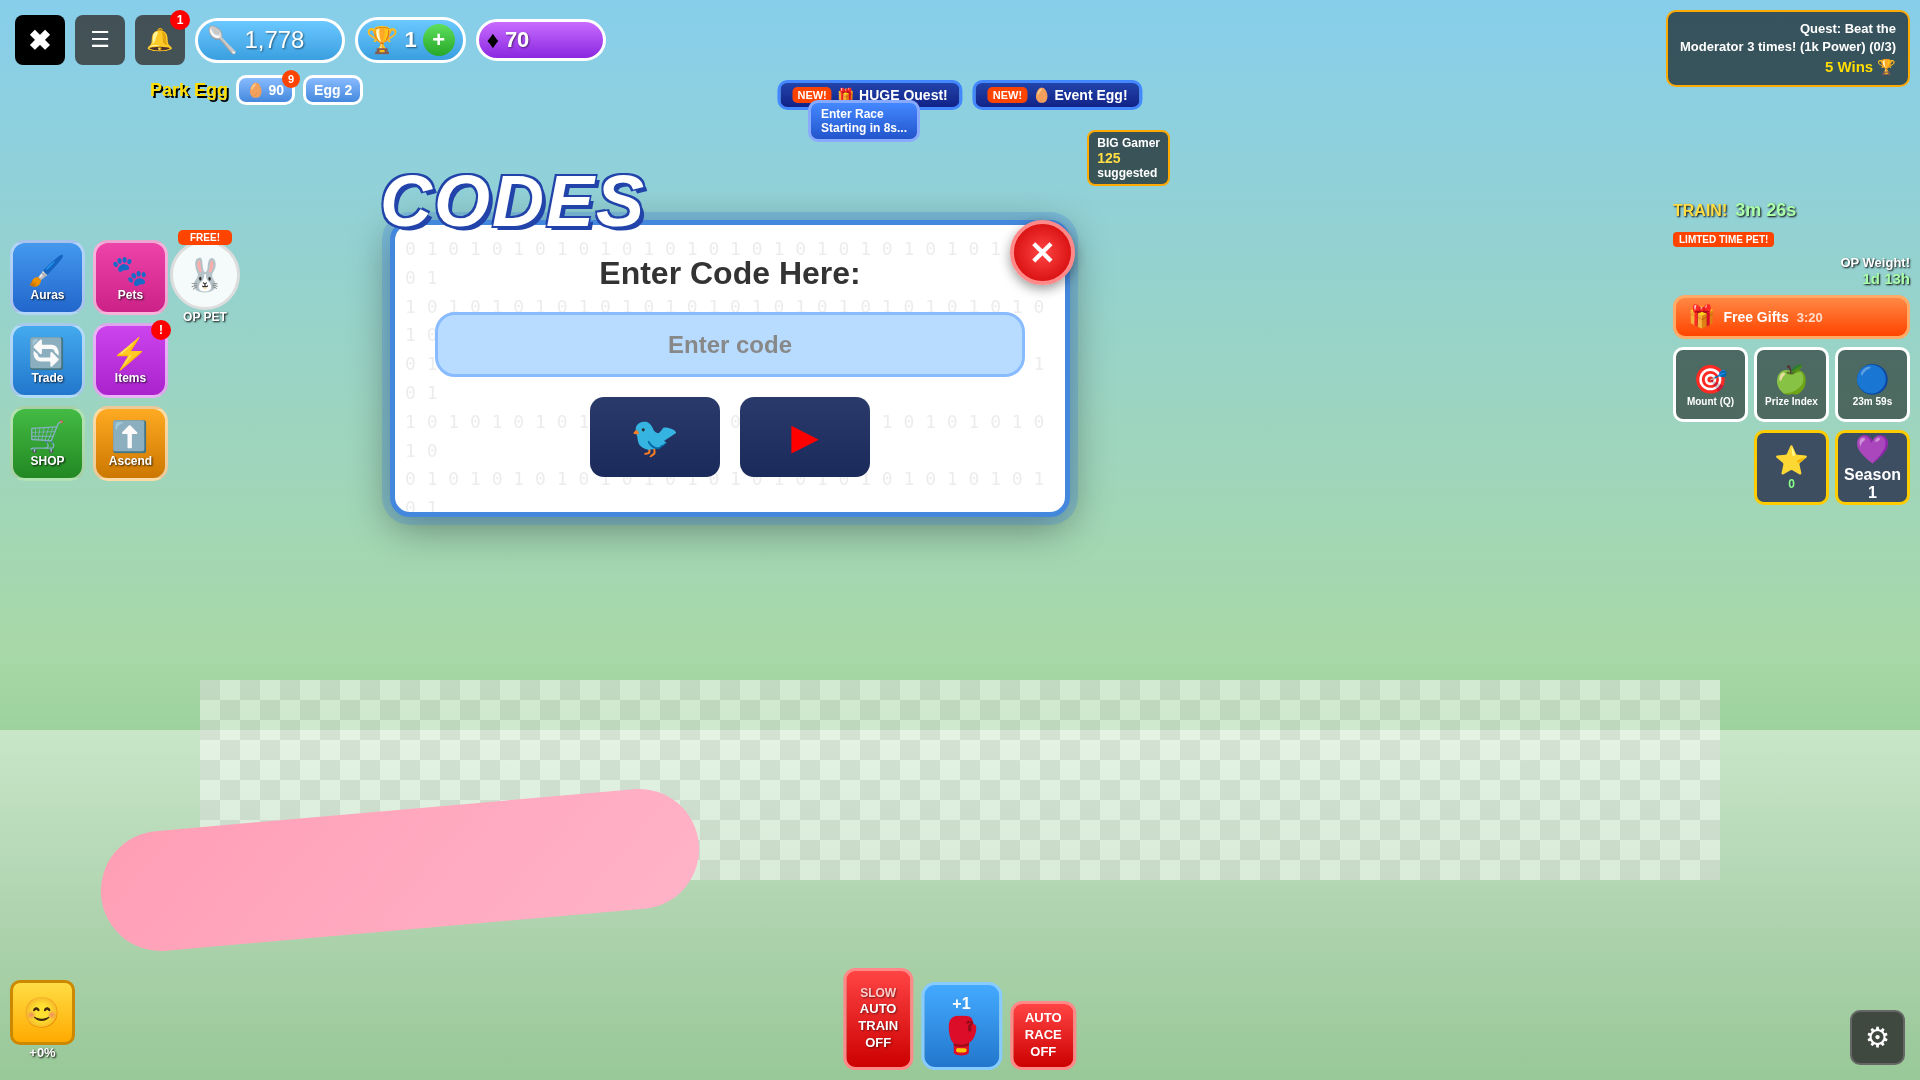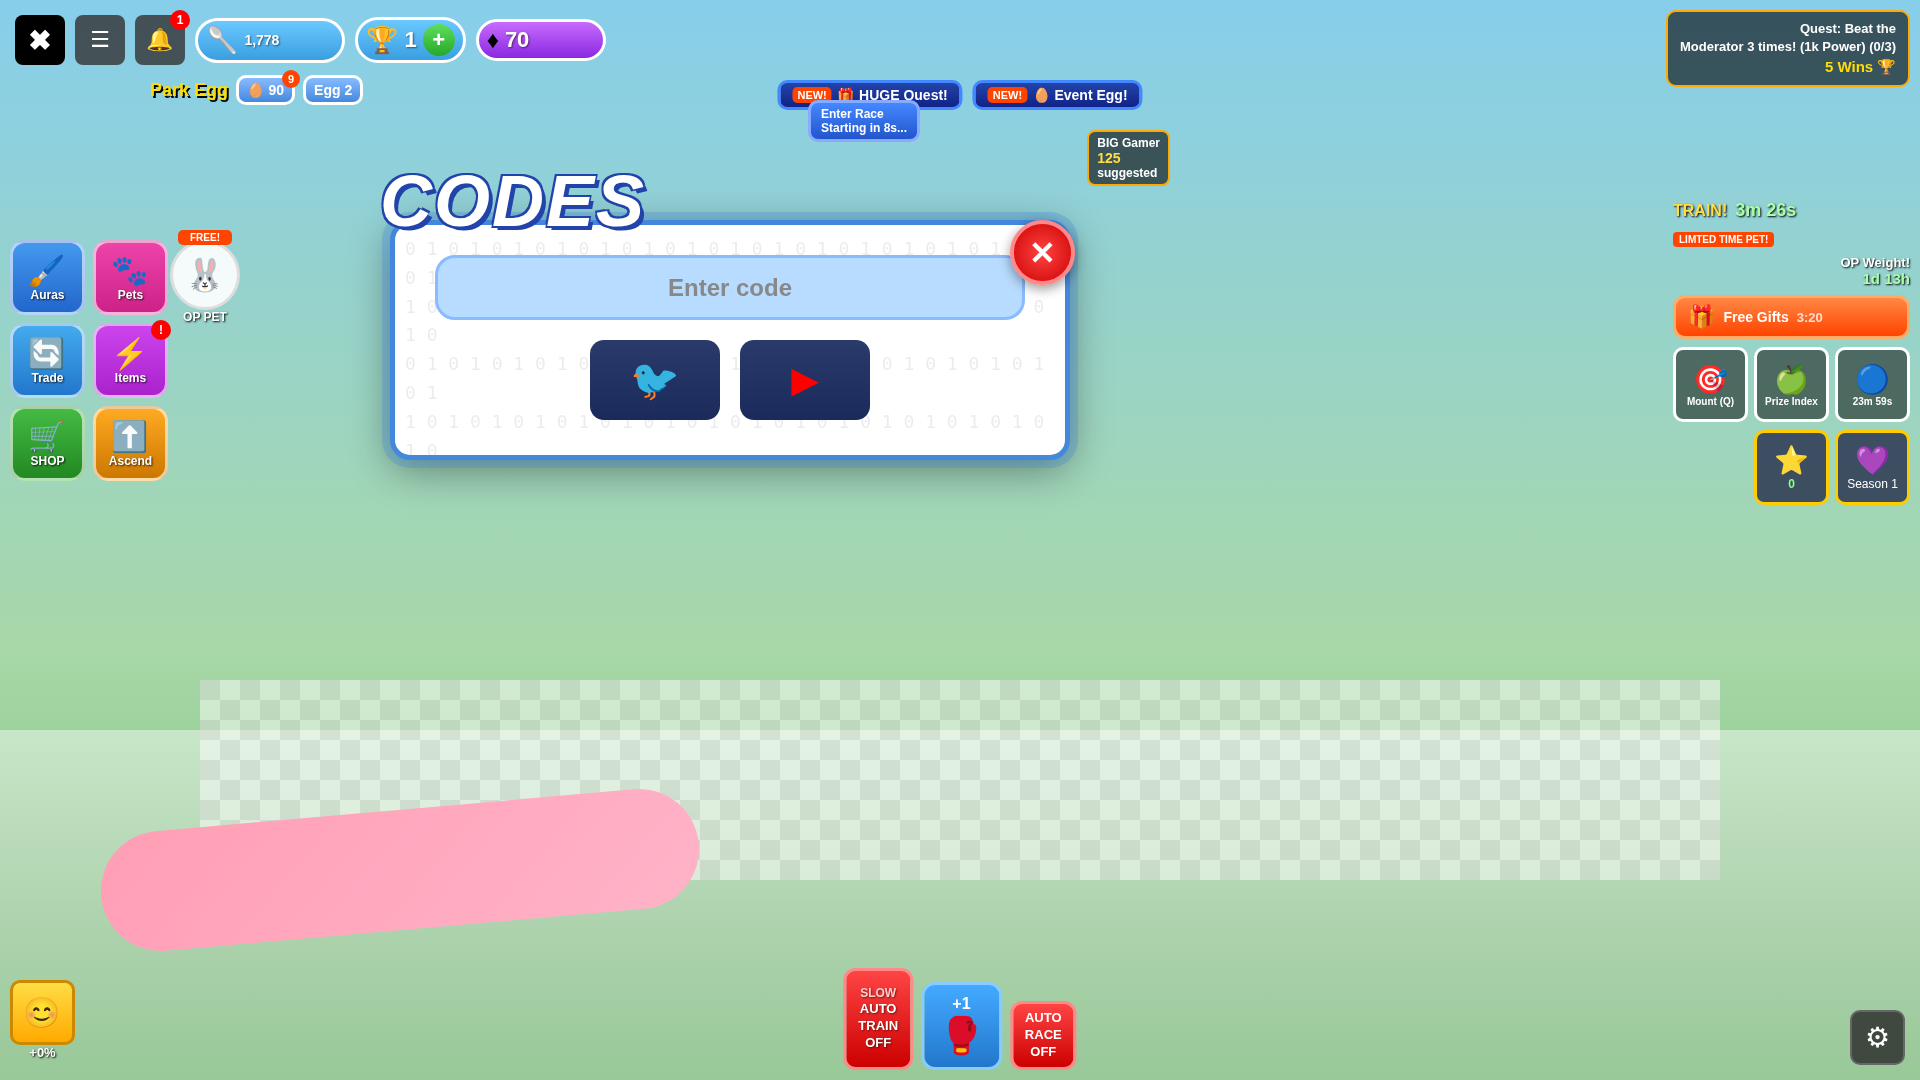--- a/index.html
+++ b/index.html
@@ -128,22 +128,22 @@
       background: linear-gradient(180deg, #6bc8ff 0%, #3a9fe0 100%);
       border: 3px solid #fff;
       border-radius: 25px;
       padding: 4px 15px 4px 8px;
       gap: 6px;
       min-width: 150px;
     }
     .currency-icon { font-size: 26px; }
     .currency-value {
       color: white;
-      font-size: 14px;
-      font-weight: 700;
+      font-size: 24px;
+      font-weight: 400;
       text-shadow: 1px 1px 2px rgba(0,0,0,0.5);
     }
 
     .trophy-bar {
       display: flex;
       align-items: center;
       background: linear-gradient(180deg, #6bc8ff 0%, #3a9fe0 100%);
       border: 3px solid #fff;
       border-radius: 25px;
       padding: 4px 8px;
@@ -673,21 +673,21 @@
       border-radius: 10px;
       border: 3px solid #ffcc00;
       display: flex;
       flex-direction: column;
       align-items: center;
       justify-content: center;
       background: rgba(20,20,60,0.7);
       cursor: pointer;
     }
     .season-icon { font-size: 28px; }
-    .season-label { color: white; font-size: 12px; font-weight: 400; text-align: center; }
+    .season-label { color: white; font-size: 16px; font-weight: 700; text-align: center; }
     .season-count { color: #88ff88; font-size: 12px; font-weight: 900; }
 
     
     .settings-btn {
       position: absolute;
       bottom: 15px;
       right: 15px;
       width: 55px;
       height: 55px;
       background: rgba(40,40,40,0.8);
@@ -840,20 +840,21 @@
       1 0 1 0 1 0 1 0 1 0 1 0 1 0 1 0 1 0 1 0 1 0 1 0 1 0 1 0 1 0 1 0<br>
       0 1 0 1 0 1 0 1 0 1 0 1 0 1 0 1 0 1 0 1 0 1 0 1 0 1 0 1 0 1 0 1<br>
       1 0 1 0 1 0 1 0 1 0 1 0 1 0 1 0 1 0 1 0 1 0 1 0 1 0 1 0 1 0 1 0<br>
       0 1 0 1 0 1 0 1 0 1 0 1 0 1 0 1 0 1 0 1 0 1 0 1 0 1 0 1 0 1 0 1<br>
       1 0 1 0 1 0 1 0 1 0 1 0 1 0 1 0 1 0 1 0 1 0 1 0 1 0 1 0 1 0 1 0<br>
       0 1 0 1 0 1 0 1 0 1 0 1 0 1 0 1 0 1 0 1 0 1 0 1 0 1 0 1 0 1 0 1<br>
       1 0 1 0 1 0 1 0 1 0 1 0 1 0 1 0 1 0 1 0 1 0 1 0 1 0 1 0 1 0 1 0<br>
     </div>
 
     <div class="modal-content">
+      <div class="enter-code-label">Enter Code Here:</div>
       <input class="code-input" type="text" placeholder="Enter code" style="">
       <div class="social-btns">
         <button class="social-btn">
           <span class="twitter-icon">🐦</span>
         </button>
         <button class="social-btn">
           <span class="yt-icon">▶</span>
         </button>
       </div>
     </div>

